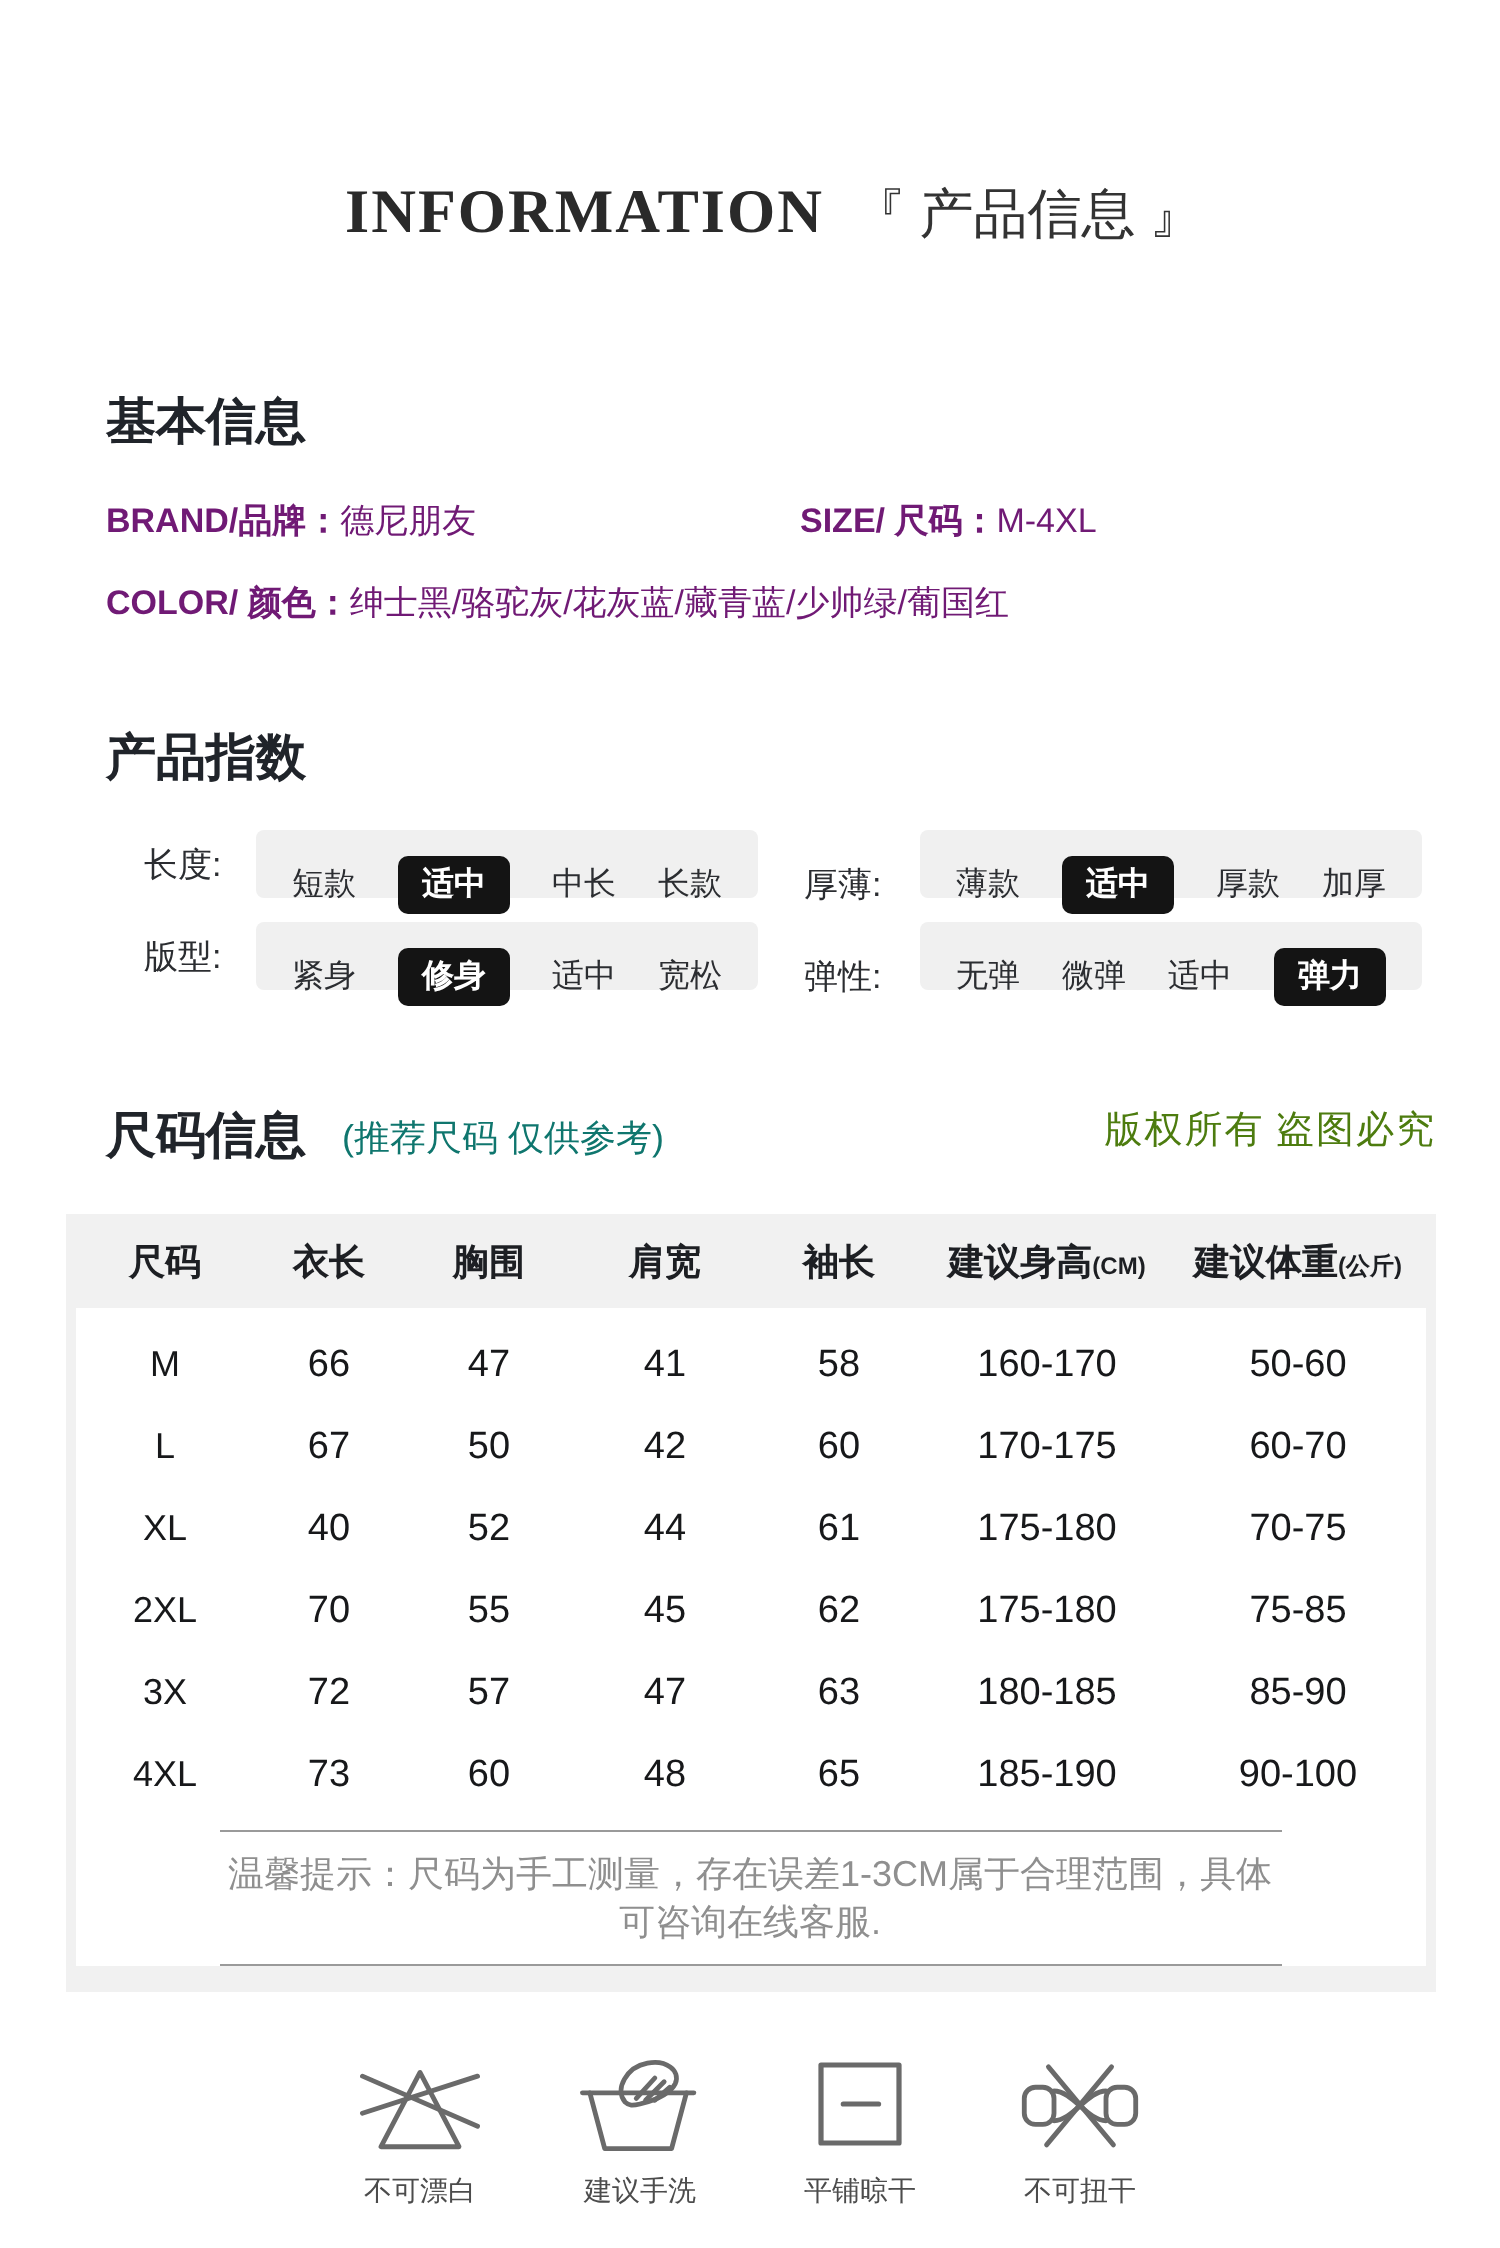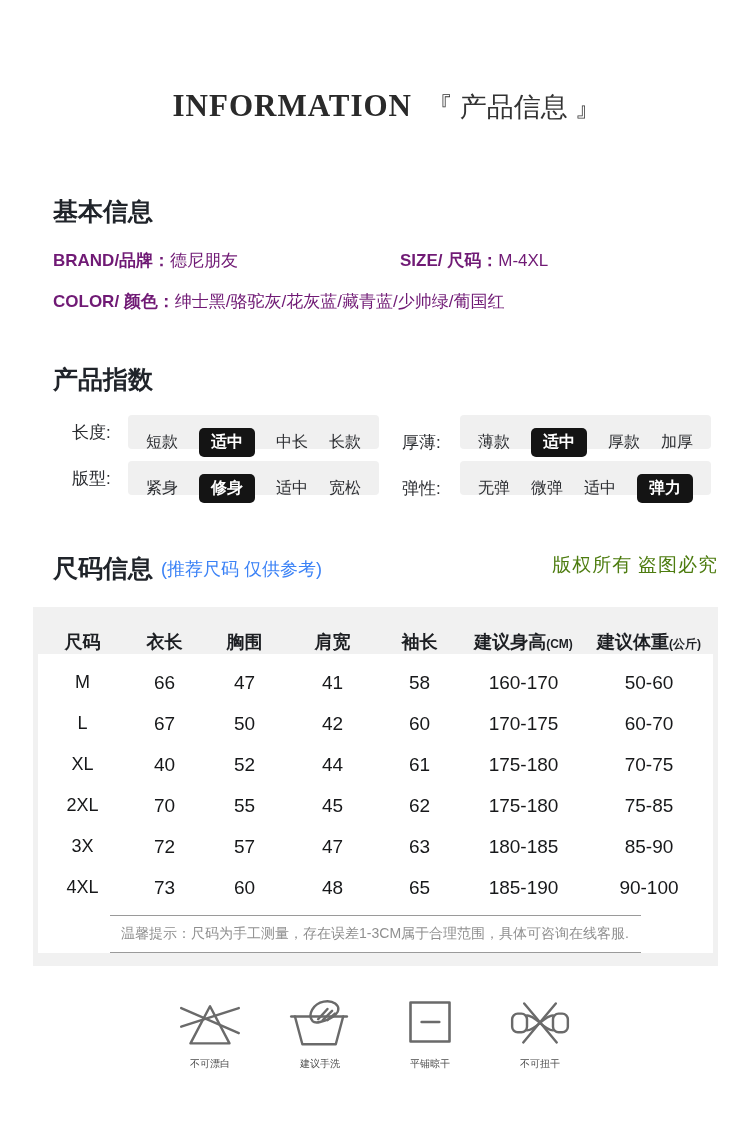--- a/index.html
+++ b/index.html
@@ -64,56 +64,56 @@
     font-weight:700;
   }
 
   
   .size-head {
     display:flex; align-items:flex-start;
     margin:54px 32px 0 53px;
     justify-content:space-between;
   }
   .size-head .left { display:flex; align-items:flex-end; }
-  .size-note { font-size:18px; color:#3b82f6; margin-left:8px; padding-bottom:3px; }
+  .size-note { font-size:18px; color:#0f766e; margin-left:18px; padding-bottom:3px; }
   .copyright {
     font-family:"Liberation Serif", serif;
     font-size:19px; color:#4d7c0f; padding-bottom:4px; letter-spacing:1px;
   }
 
   
   .size-table {
     margin:23px auto 0; width:685px;
     background:#f1f1f1;
     padding:0 5px 5px 5px;
   }
-  .st-header { display:flex; align-items:flex-end; height:47px; background:#f1f1f1; }
+  .st-header { display:flex; align-items:center; height:47px; background:#f1f1f1; }
   .st-body { background:#ffffff; padding-top:8px; }
   .st-row { display:flex; align-items:center; height:41px; }
   .th, .td { text-align:center; }
   .c0 { width:90px; } .c1 { width:74px; } .c2 { width:86px; }
   .c3 { width:90px; } .c4 { width:84px; } .c5 { width:124px; } .c6 { width:127px; }
   .th { font-size:18px; font-weight:700; color:#1d1f23; white-space:nowrap; }
   .th small { font-size:12px; font-weight:700; }
   .td { font-size:19px; color:#17181a; }
   .td.szlab { font-size:18px; }
   .st-tip {
     margin:7px 72px 8px 72px;
     border-top:1px solid #9a9a9a;
     border-bottom:1px solid #9a9a9a;
     text-align:center;
     padding:9px 0;
-    font-size:14px; color:#8f8f8f;
+    font-size:18px; color:#8f8f8f;
   }
 
   
   .care { display:flex; justify-content:center; gap:28px; margin-top:30px; }
   .care-item { width:82px; text-align:center; }
   .care-item svg { display:block; margin:0 auto; }
-  .care-label { margin-top:9px; font-size:10px; color:#4c4c4c; white-space:nowrap; }
+  .care-label { margin-top:9px; font-size:14px; color:#4c4c4c; white-space:nowrap; }
 </style>
 </head>
 <body>
 
 <div class="page">
 
   <div class="main-title">
     <span class="en">INFORMATION</span><span class="zh">『 产品信息 』</span>
   </div>
 

